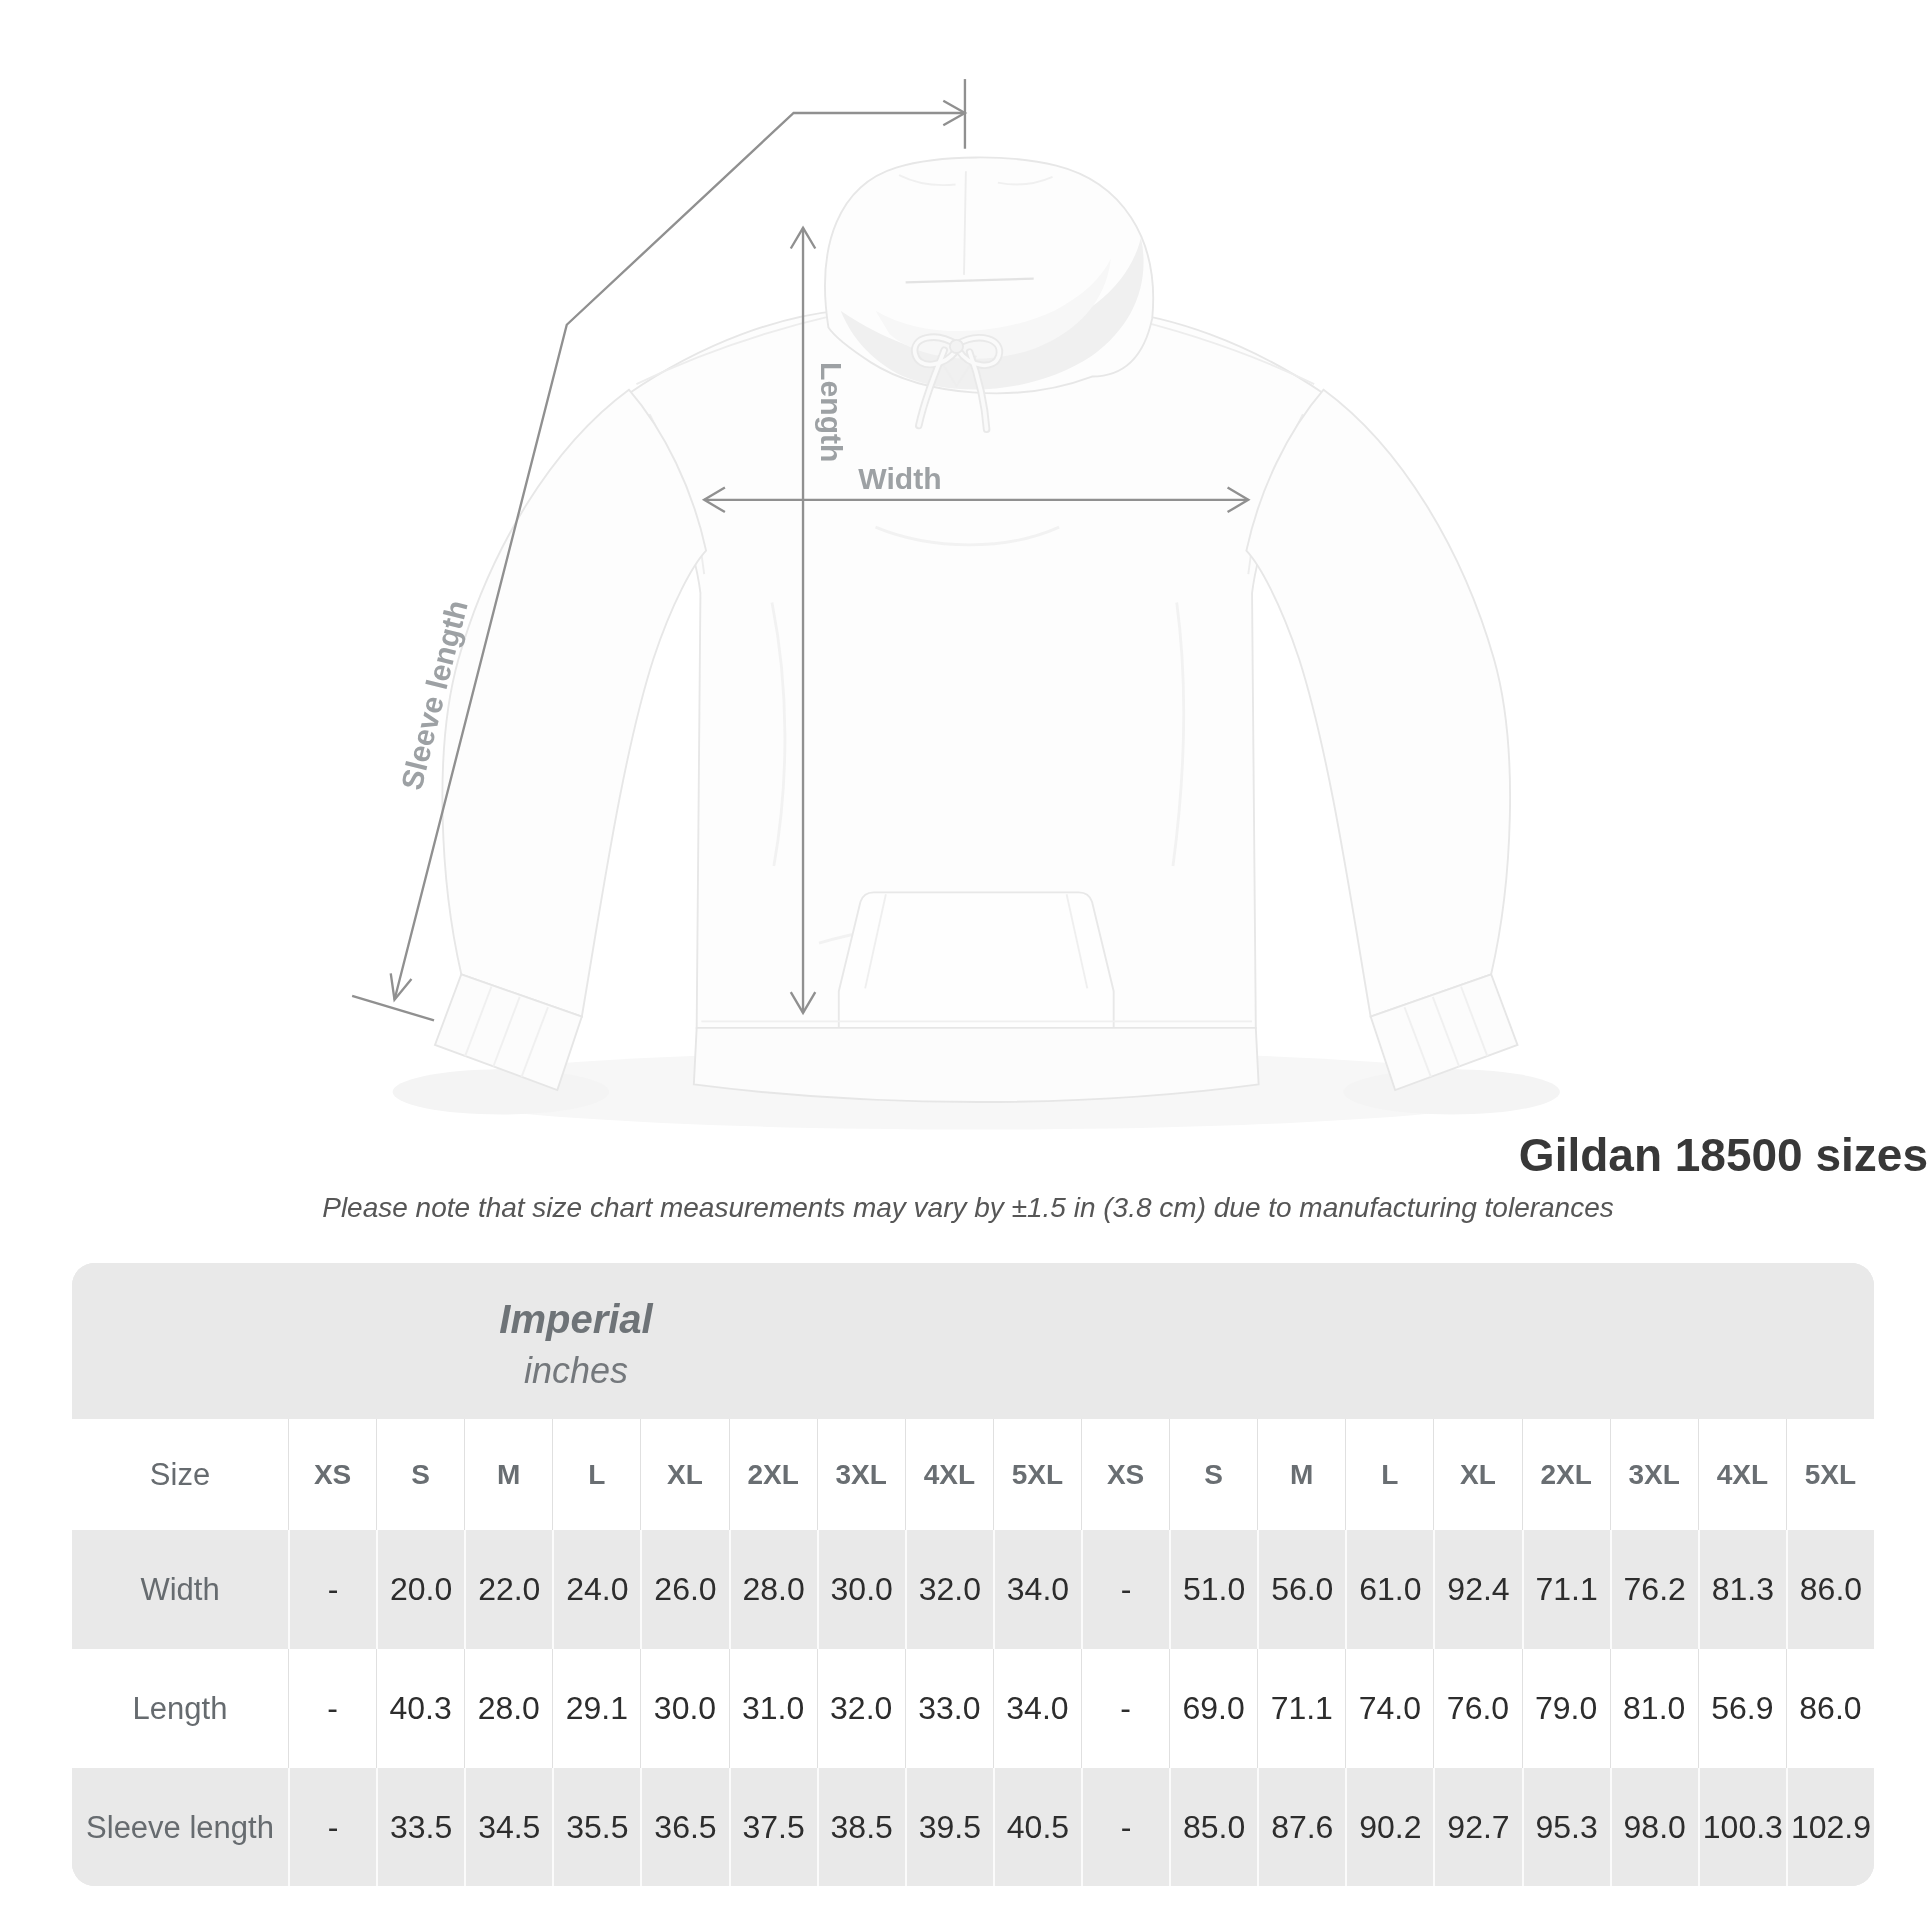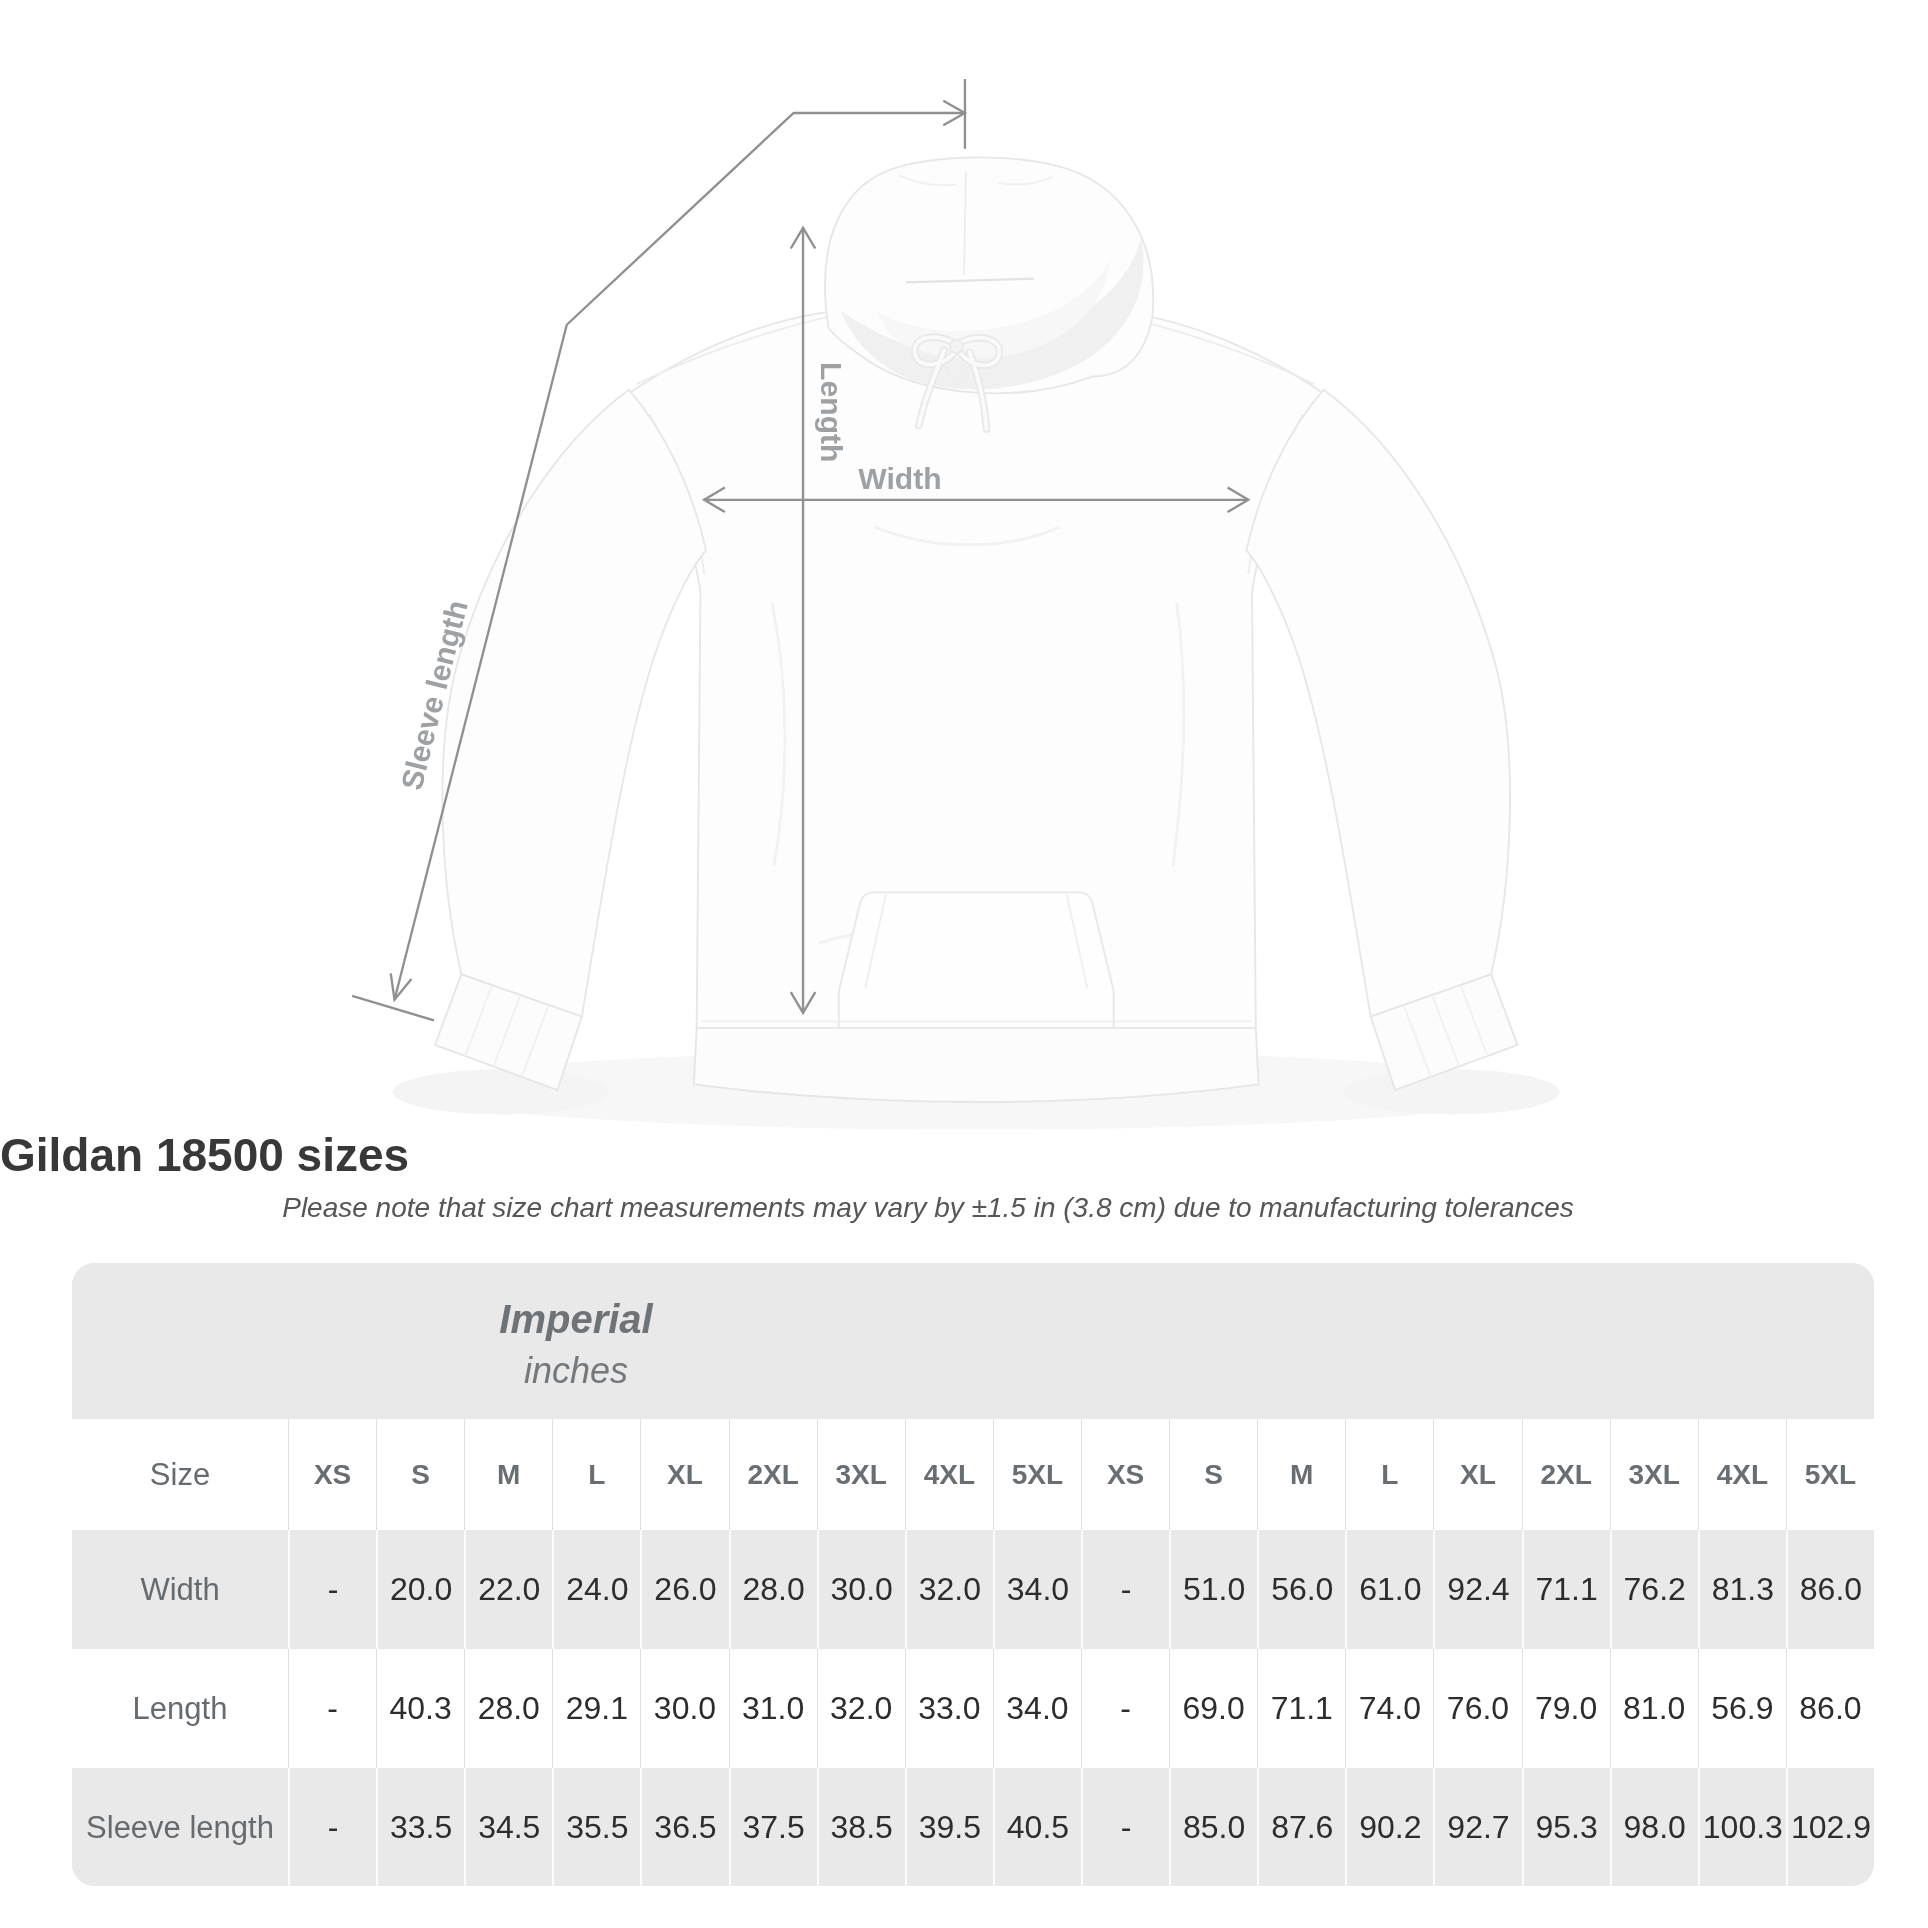--- a/index.html
+++ b/index.html
@@ -1,24 +1,24 @@
 <!DOCTYPE html>
 <html style="font-size:15px"><head>
 <meta charset="utf-8">
 <style>
   html,body{margin:0;padding:0;background:#fff;}
   .stage{position:relative;width:1928px;height:1928px;background:#ffffff;overflow:hidden;
          font-family:"Liberation Sans", sans-serif;}
   svg text{font-family:"Liberation Sans", sans-serif;}
 
   
-  .title{position:absolute;left:0;top:1128px;width:1928px;text-align:left;
+  .title{position:absolute;left:0;top:1128px;width:1928px;text-align:right;
          font-size:46px;font-weight:bold;color:#383838;letter-spacing:0;}
   .subtitle{position:absolute;left:0;top:1192px;width:1856px;text-align:center;
-         font-size:28px;font-style:italic;color:#565656;}
+         font-size:28px;font-style:italic;color:#565656;padding-left:40px;}
 
   
   .size-table{position:absolute;left:72px;top:1263px;width:1802px;height:623px;
          display:grid;grid-template-columns:216px repeat(18,1fr);
          grid-template-rows:156px 111px 119px 119px 119px;
          border-radius:22.6px;overflow:hidden;background:#e5e5e5;}
   .band{grid-column:1/-1;background:#e9e9e9;display:flex;}
   .group{display:flex;flex-direction:column;align-items:center;justify-content:flex-start;padding-top:34px;}
   .group-imperial{width:1008px;}
   .group-metric{flex:1;}

